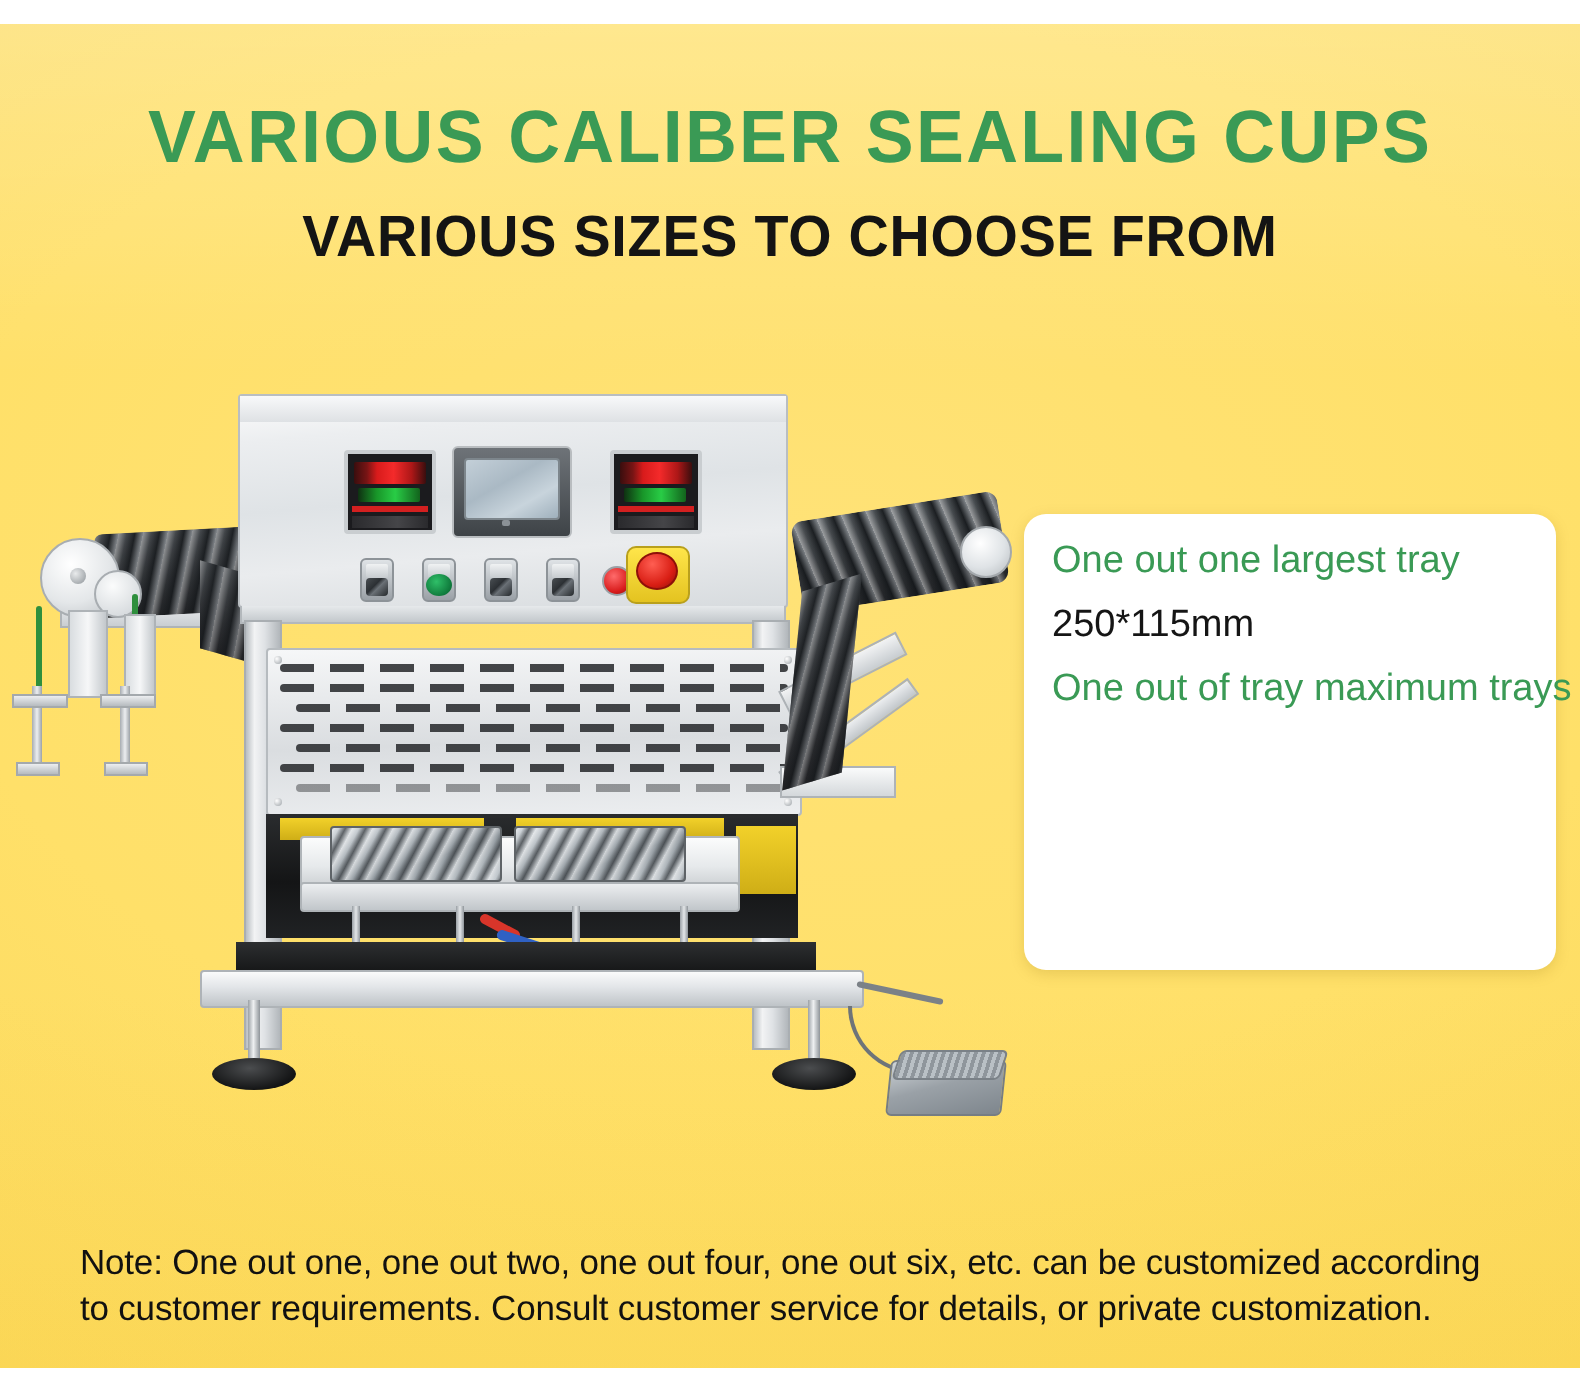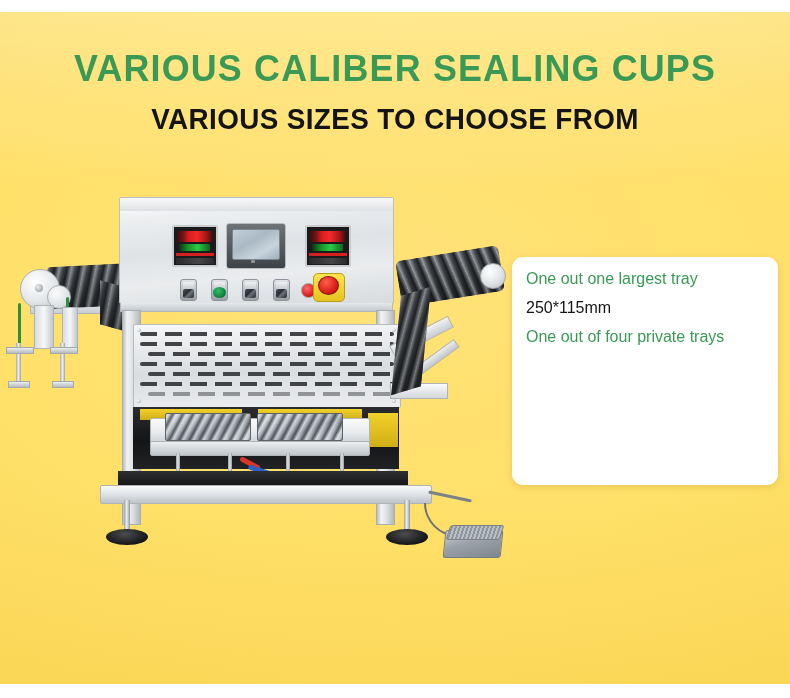--- a/index.html
+++ b/index.html
@@ -40,21 +40,21 @@
     transform:scaleX(.96);
   }
 
   
   .spec-card{
     position:absolute;left:512px;top:257px;width:266px;height:228px;
     background:#ffffff;border-radius:11px;
     box-shadow:0 2px 7px rgba(150,120,20,.22);
     padding:14px 0 0 14px;box-sizing:border-box;
   }
-  .spec-line{font-size:16px;line-height:1;margin-bottom:13px;white-space:nowrap;}
+  .spec-line{font-size:19px;line-height:1;margin-bottom:13px;white-space:nowrap;}
   .spec-line.head{color:#3a9a55;}
   .spec-line.val{color:#151515;}
 
   
   .note{
     position:absolute;left:40px;top:620px;width:718px;
     font-size:17.5px;line-height:1.33;color:#111111;
     letter-spacing:-.1px;
   }
 
@@ -424,16 +424,17 @@
 
     <div class="pedal-cable" style="left:424px;top:318px;width:38px;height:32px;"></div>
     <div class="wire" style="left:428px;top:310px;width:44px;height:3px;transform:rotate(12deg);"></div>
     <div class="pedal"></div>
     <div class="pedal-top"></div>
   </div>
 
   <div class="spec-card">
     <div class="spec-line head">One out one largest tray</div>
     <div class="spec-line val">250*115mm</div>
-    <div class="spec-line head">One out of four private trays</div>
+    <div class="spec-line head">One out of tray maximum trays</div>
   </div>
 
+  <div class="note">Note: One out one, one out two, one out four, one out six, etc. can be customized according to customer requirements. Consult customer service for details, or private customization.</div>
 </div>
 
 </body></html>

